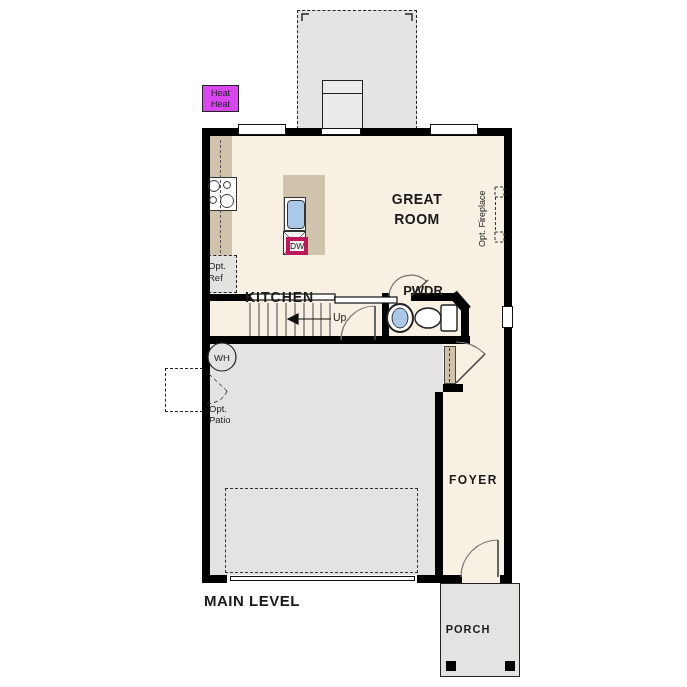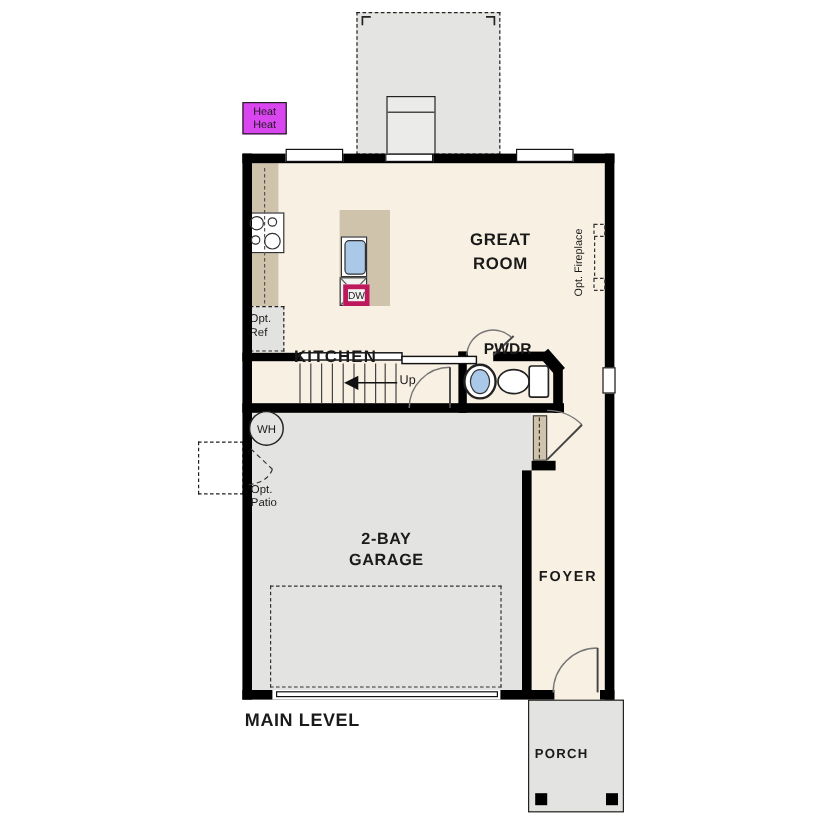--- a/index.html
+++ b/index.html
@@ -164,24 +164,20 @@
     </g>
   </svg>
 
   <div class="lbl" style="left:374px;top:189px;width:86px;text-align:center;font-size:14px;line-height:20px;letter-spacing:0.5px;">
     <div>GREAT</div>
     <div>ROOM</div>
   </div>
   <div class="lbl" style="left:245px;top:265px;font-size:14px;letter-spacing:1px;margin-top:24px;">KITCHEN</div>
   <div class="lbl" style="left:400px;top:283px;width:46px;text-align:center;font-size:13px;">PWDR</div>
   <div class="lbl" style="left:449px;top:473px;font-size:12px;letter-spacing:1.5px;">FOYER</div>
-  <div class="lbl" style="left:272px;top:440px;width:100px;text-align:center;font-size:13.5px;line-height:18px;letter-spacing:0.5px;">
-    <div>2-BAY</div>
-    <div>GARAGE</div>
-  </div>
   <div class="lbl" style="left:441px;top:623px;width:54px;text-align:center;font-size:11px;letter-spacing:1px;">PORCH</div>
   <div class="lbl" style="left:204px;top:592px;font-size:15px;letter-spacing:0.5px;">MAIN LEVEL</div>
 
   <div class="small" style="left:333px;top:311px;font-size:10.5px;">Up</div>
   <div class="small" style="left:286px;top:237px;font-size:8.5px;background:#f2f2f0;border:4px solid #be185d;padding:0 0;">DW</div>
   <div class="small" style="left:209px;top:403px;font-size:9.5px;line-height:11px;">
     <div>Opt.</div>
     <div>Patio</div>
   </div>
   <div class="small" style="left:477px;top:183px;height:64px;font-size:9px;writing-mode:vertical-rl;transform:rotate(180deg);">Opt. Fireplace</div>

